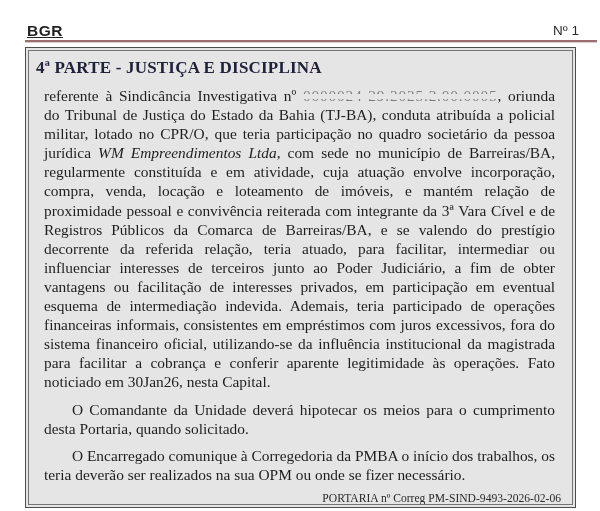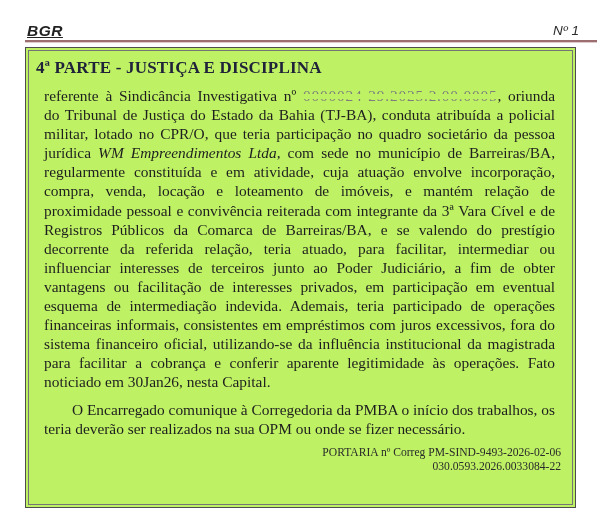--- a/index.html
+++ b/index.html
@@ -14,21 +14,20 @@
   }
 
   
   .hdr {
     position: absolute;
     top: 22px; left: 27px; right: 21px;
     height: 18px;
     font-family: "Liberation Sans", "DejaVu Sans", sans-serif;
     font-size: 13.5px;
     color: #2a2a2a;
-    font-style: italic;
   }
   .hdr .journal {
     position: absolute; left: 0; top: 0;
     font-weight: bold; font-size: 15.5px;
     text-decoration: underline;
     letter-spacing: 0.5px;
     color: #222222;
   }
   .hdr .date {
     position: absolute; left: 0; right: 0; top: 1px;
@@ -44,21 +43,21 @@
     background: #9c6e70;
     box-shadow: 0 1px 0 rgba(156,110,112,0.35);
   }
 
   
   .doc-box {
     position: absolute;
     left: 25px; top: 47px;
     width: 549px; height: 459px;
     border: 1.5px solid #4d4d4d;
-    background: #bef264;
+    background: #e5e5e5;
   }
   .doc-inner {
     position: absolute;
     top: 2px; left: 2px; right: 2px; bottom: 2px;
     border: 1px solid #757575;
     padding: 5px 9px 4px 7px;
     overflow: hidden;
   }
 
   .sec-title {
@@ -113,20 +112,21 @@
   </div>
 
   <div class="hdr-rule"></div>
 
   <section class="doc-box">
     <div class="doc-inner">
       <h1 class="sec-title">4ª PARTE - JUSTIÇA E DISCIPLINA</h1>
 
       <div id="doc-body">
           <p class="para"><span>referente à Sindicância Investigativa nº </span><span class="redacted">0000024-29.2025.2.00.0005</span><span>, oriunda do Tribunal de Justiça do Estado da Bahia (TJ-BA), conduta atribuída a policial militar, lotado no CPR/O, que teria participação no quadro societário da pessoa jurídica </span><span class="it">WM Empreendimentos Ltda</span><span>, com sede no município de Barreiras/BA, regularmente constituída e em atividade, cuja atuação envolve incorporação, compra, venda, locação e loteamento de imóveis, e mantém relação de proximidade pessoal e convivência reiterada com integrante da 3ª Vara Cível e de Registros Públicos da Comarca de Barreiras/BA, e se valendo do prestígio decorrente da referida relação, teria atuado, para facilitar, intermediar ou influenciar interesses de terceiros junto ao Poder Judiciário, a fim de obter vantagens ou facilitação de interesses privados, em participação em eventual esquema de intermediação indevida. Ademais, teria participado de operações financeiras informais, consistentes em empréstimos com juros excessivos, fora do sistema financeiro oficial, utilizando-se da influência institucional da magistrada para facilitar a cobrança e conferir aparente legitimidade às operações. Fato noticiado em 30Jan26, nesta Capital.</span></p>
+          <p class="para indent"><span>O Comandante da Unidade deverá hipotecar os meios para o cumprimento desta Portaria, quando solicitado.</span></p>
           <p class="para indent"><span>O Encarregado comunique à Corregedoria da PMBA o início dos trabalhos, os teria deverão ser realizados na sua OPM ou onde se fizer necessário.</span></p>
         </div>
 
       <div class="portaria-ref">
         <div>PORTARIA nº Correg PM-SIND-9493-2026-02-06</div>
         <div>030.0593.2026.0033084-22</div>
       </div>
     </div>
   </section>
 

